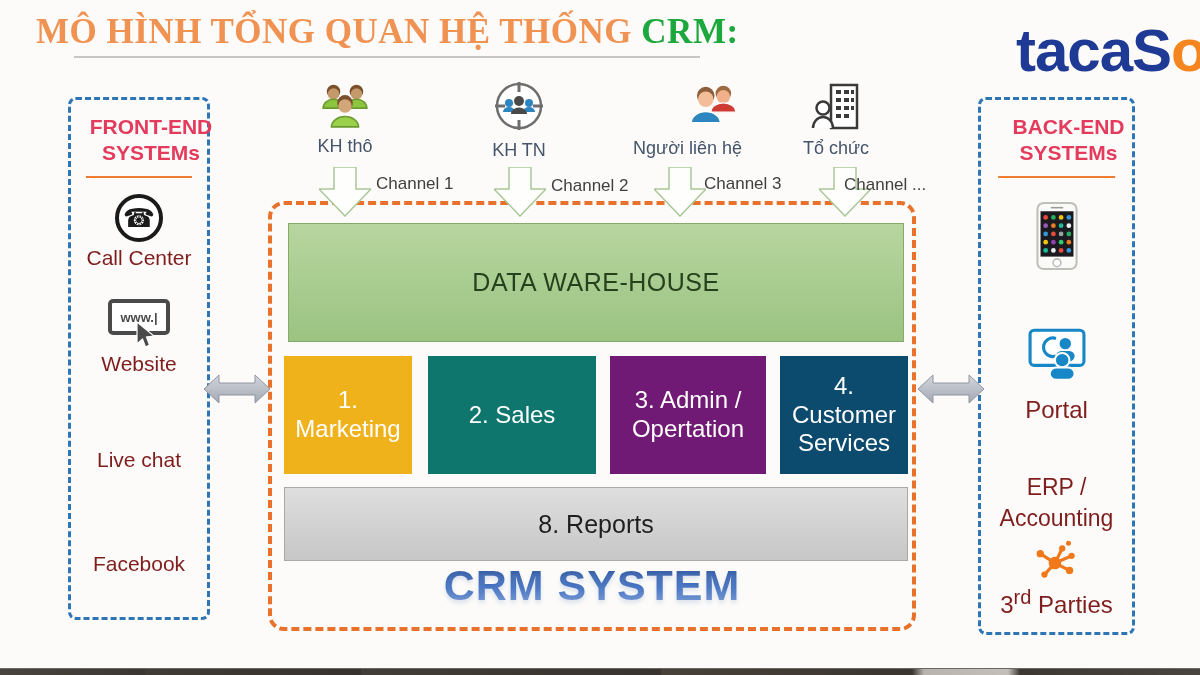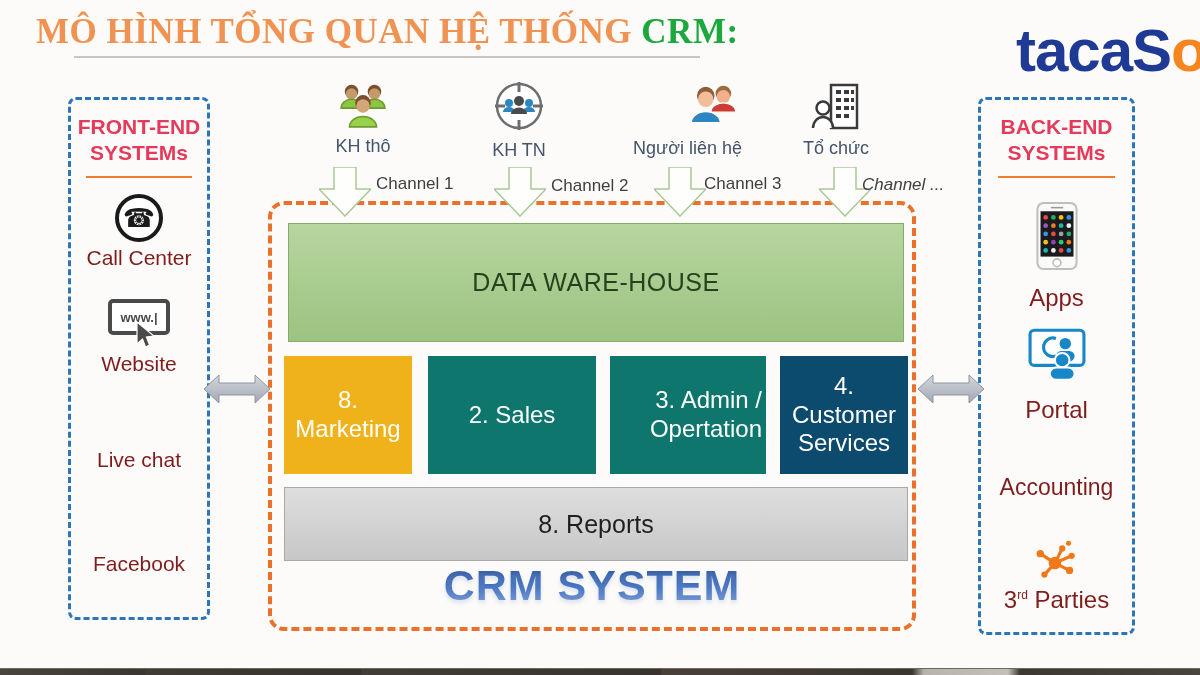--- a/index.html
+++ b/index.html
@@ -15,21 +15,21 @@
 
   
   .logo { position:absolute; left:1000px; top:16px; font-size:60px; font-weight:bold;
     letter-spacing:-1px; color:#1F3A94;margin-left:16px; }
   .logo .accent { color:#F5861F; }
 
   
   .panel { position:absolute; border:3px dashed #2E75B6; border-radius:8px; background:transparent; }
   .panel-left  { left:68px;  top:97px; width:142px; height:523px; }
   .panel-right { left:978px; top:97px; width:157px; height:538px; }
-  .panel-heading { position:absolute; top:14px; left:0; width:100%; text-align:center;
+  .panel-heading { position:absolute; top:14px; left:12px; width:100%; text-align:center;
     color:#E43A5C; font-size:21px; font-weight:600; line-height:1.25; }
   .heading-underline { position:absolute; top:76px; left:50%; transform:translateX(-50%);
     width:78%; height:2px; background:#EE7D31; }
   .p-item { position:absolute; left:0; width:100%; text-align:center; color:#7f1d1d; font-size:21px; }
   .p-icon { position:absolute; left:50%; transform:translateX(-50%); }
 
   
   .cc-ring { width:48px; height:48px; border:4px solid #1A1A1A; border-radius:50%;
     display:flex; align-items:center; justify-content:center; background:#fff; }
   .cc-ring span { font-size:26px; line-height:1; color:#1A1A1A; }
@@ -108,21 +108,21 @@
         <text x="32" y="24" font-size="13" font-weight="bold" fill="#4A4A4A" text-anchor="middle">www.|</text>
         <polygon points="30,24 30,46 35.5,41 38.5,49 42.5,47 39.5,39 47,38" fill="#4A4A4A" stroke="#fff" stroke-width="1.2"></polygon>
       </svg>
     </div>
     <div class="p-item" style="top:252px;">Website</div>
 
     <div class="p-item" style="top:348px;">Live chat</div>
     <div class="p-item" style="top:452px;text-align:center;">Facebook</div>
   </div>
 
-  <div class="source" style="left:293px; top:82px;">
+  <div class="source" style="left:275px; top:82px;">
     <svg width="50" height="46" viewBox="0 0 48 44">
       <circle cx="13" cy="9" r="6.5" fill="#7A4F2B"></circle>
         <circle cx="13" cy="11.5" r="5.5" fill="#C49A6C"></circle>
       <path d="M3 25 a10 8.5 0 0 1 20 0 z" fill="#8CC63F" stroke="#6B9A2F" stroke-width="1.5"></path>
       <circle cx="35" cy="9" r="6.5" fill="#7A4F2B"></circle>
         <circle cx="35" cy="11.5" r="5.5" fill="#C49A6C"></circle>
       <path d="M25 25 a10 8.5 0 0 1 20 0 z" fill="#8CC63F" stroke="#6B9A2F" stroke-width="1.5"></path>
       <circle cx="24" cy="20" r="7.5" fill="#7A4F2B"></circle>
         <circle cx="24" cy="23" r="6.5" fill="#D2A679"></circle>
       <path d="M11 43 a13 10 0 0 1 26 0 z" fill="#9AD14B" stroke="#6B9A2F" stroke-width="1.5"></path>
@@ -189,27 +189,27 @@
       <polygon points="15,0 37,0 37,22 52,22 26,49 0,22 15,22" fill="#FEFEFD" stroke="#A9C796" stroke-width="1.5"></polygon>
     </svg>
   <div class="chan-label" style="left:551px; top:176px;">Channel 2</div>
   <svg class="chan-arrow" style="left:654px; top:167px;" width="52" height="50" viewBox="0 0 52 50">
       <polygon points="15,0 37,0 37,22 52,22 26,49 0,22 15,22" fill="#FEFEFD" stroke="#A9C796" stroke-width="1.5"></polygon>
     </svg>
   <div class="chan-label" style="left:704px; top:174px;text-align:right;">Channel 3</div>
   <svg class="chan-arrow" style="left:819px; top:167px;" width="52" height="50" viewBox="0 0 52 50">
       <polygon points="15,0 37,0 37,22 52,22 26,49 0,22 15,22" fill="#FEFEFD" stroke="#A9C796" stroke-width="1.5"></polygon>
     </svg>
-  <div class="chan-label" style="left:862px; top:175px;font-style:italic;">Channel ...</div>
+  <div class="chan-label" style="left:844px; top:175px;">Channel ...</div>
 
   <div class="crm-box">
     <div class="warehouse">DATA WARE-HOUSE</div>
-    <div class="module mod-1" style="background: rgb(240, 178, 26);">8. Marketing</div>
+    <div class="module mod-1" style="background: rgb(240, 178, 26);">1. Marketing</div>
     <div class="module mod-2" style="background: #0f766e;">2. Sales</div>
-    <div class="module mod-3" style="background: #0f766e; text-align: right;">3. Admin / Opertation</div>
+    <div class="module mod-3" style="background: #701a75;">3. Admin / Opertation</div>
     <div class="module mod-4" style="background: #0c4a6e;">4. Customer Services</div>
     <div class="reports">8. Reports</div>
     <div class="crm-system">CRM SYSTEM</div>
   </div>
 
   <svg class="sync-arrow" style="left:204px; top:372px;" width="66" height="34" viewBox="0 0 66 34">
     <defs>
         <linearGradient id="ag1" x1="0" y1="0" x2="0" y2="1">
           <stop offset="0" stop-color="#D3D7DE"></stop>
           <stop offset="1" stop-color="#A2A8B3"></stop>
@@ -257,35 +257,35 @@
             <circle cx="24" cy="39" r="2.3" fill="#2ECC71"></circle>
             <circle cx="31.5" cy="39" r="2.3" fill="#E67E22"></circle>
           <circle cx="9" cy="47" r="2.3" fill="#1ABC9C"></circle>
             <circle cx="16.5" cy="47" r="2.3" fill="#ECF0F1"></circle>
             <circle cx="24" cy="47" r="2.3" fill="#E74C3C"></circle>
             <circle cx="31.5" cy="47" r="2.3" fill="#3498DB"></circle>
         </g>
         <circle cx="20" cy="59" r="3.8" fill="#fff" stroke="#BBB" stroke-width="1.5"></circle>
       </svg>
     </div>
-    <div class="p-item" style="top:184px; font-size:24px;">Apps</div>
 
     <div class="p-icon" style="top:228px;">
       <svg width="58" height="52" viewBox="0 0 56 50">
         <rect x="2" y="2" width="52" height="34" rx="4" fill="#fff" stroke="#1787C8" stroke-width="3"></rect>
         <path d="M27 10 a9 9 0 1 0 0 17" fill="none" stroke="#1787C8" stroke-width="3"></path>
         <circle cx="36" cy="15" r="5.5" fill="#1787C8"></circle>
         <rect x="27" y="22" width="18" height="10" rx="5" fill="#1787C8"></rect>
         <circle cx="33" cy="31" r="7" fill="#1787C8" stroke="#fff" stroke-width="2"></circle>
         <rect x="21" y="38" width="24" height="12" rx="6" fill="#1787C8" stroke="#fff" stroke-width="2"></rect>
       </svg>
     </div>
     <div class="p-item" style="top:296px; font-size:24px;">Portal</div>
 
     <div class="p-item" style="top:372px; font-size:23px; line-height:1.35;">
+      <div>ERP /</div>
       <div>Accounting</div>
     </div>
 
     <div class="p-icon" style="top:440px;">
       <svg width="46" height="42" viewBox="0 0 44 40">
         <g stroke="#F07818" stroke-width="3" fill="#F07818">
           <line x1="20" y1="22" x2="6" y2="13"></line>
             <line x1="20" y1="22" x2="34" y2="29"></line>
           <line x1="20" y1="22" x2="36" y2="15"></line>
             <line x1="20" y1="22" x2="10" y2="33"></line>
@@ -294,18 +294,18 @@
             <circle cx="34" cy="29" r="3.5" stroke="none"></circle>
           <circle cx="36" cy="15" r="3" stroke="none"></circle>
             <circle cx="10" cy="33" r="3" stroke="none"></circle>
           <circle cx="27" cy="8" r="3" stroke="none"></circle>
             <circle cx="33" cy="3" r="2.4" stroke="none"></circle>
           <circle cx="20" cy="22" r="6" stroke="none"></circle>
         </g>
       </svg>
     </div>
     <div class="p-item" style="top:486px; font-size:24px;">
-      <span>3</span><sup style="font-size:12px;">rd</sup><span> Parties</span>
+      <span>3</span><sup style="font-size:20px;">rd</sup><span> Parties</span>
     </div>
   </div>
 
   <div class="bottom-bar"></div>
 </div>
 
 </body></html>

